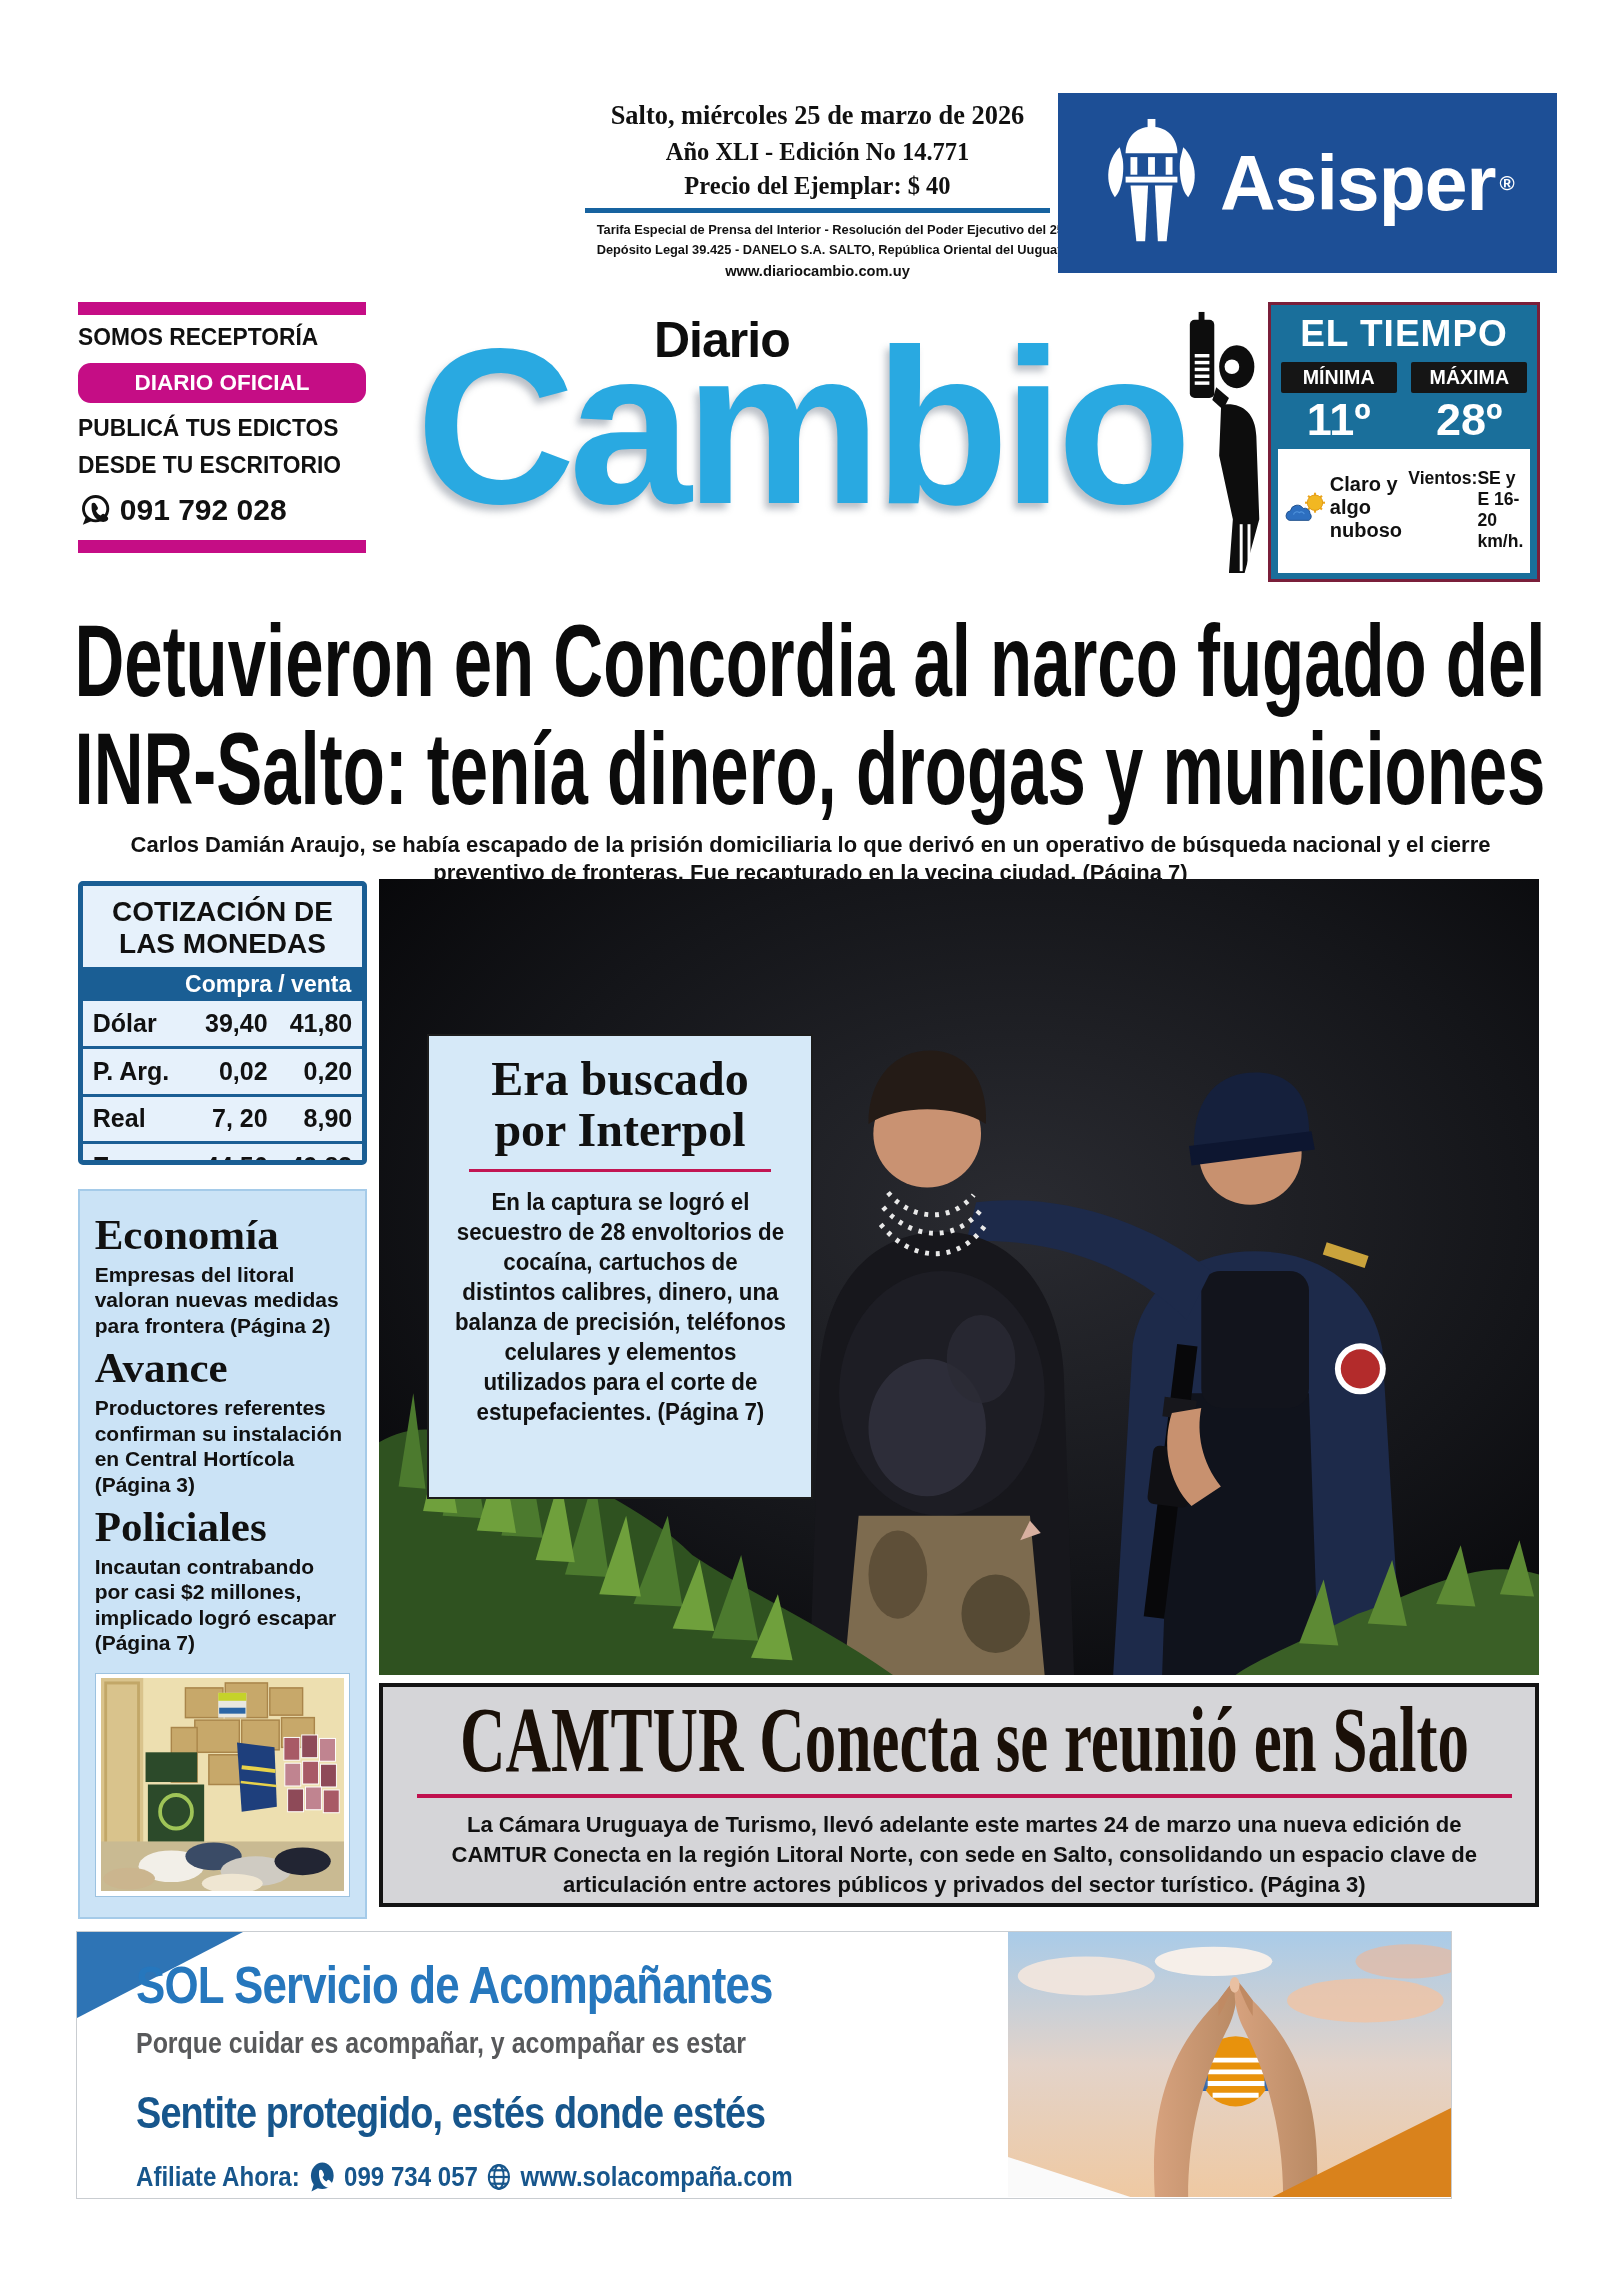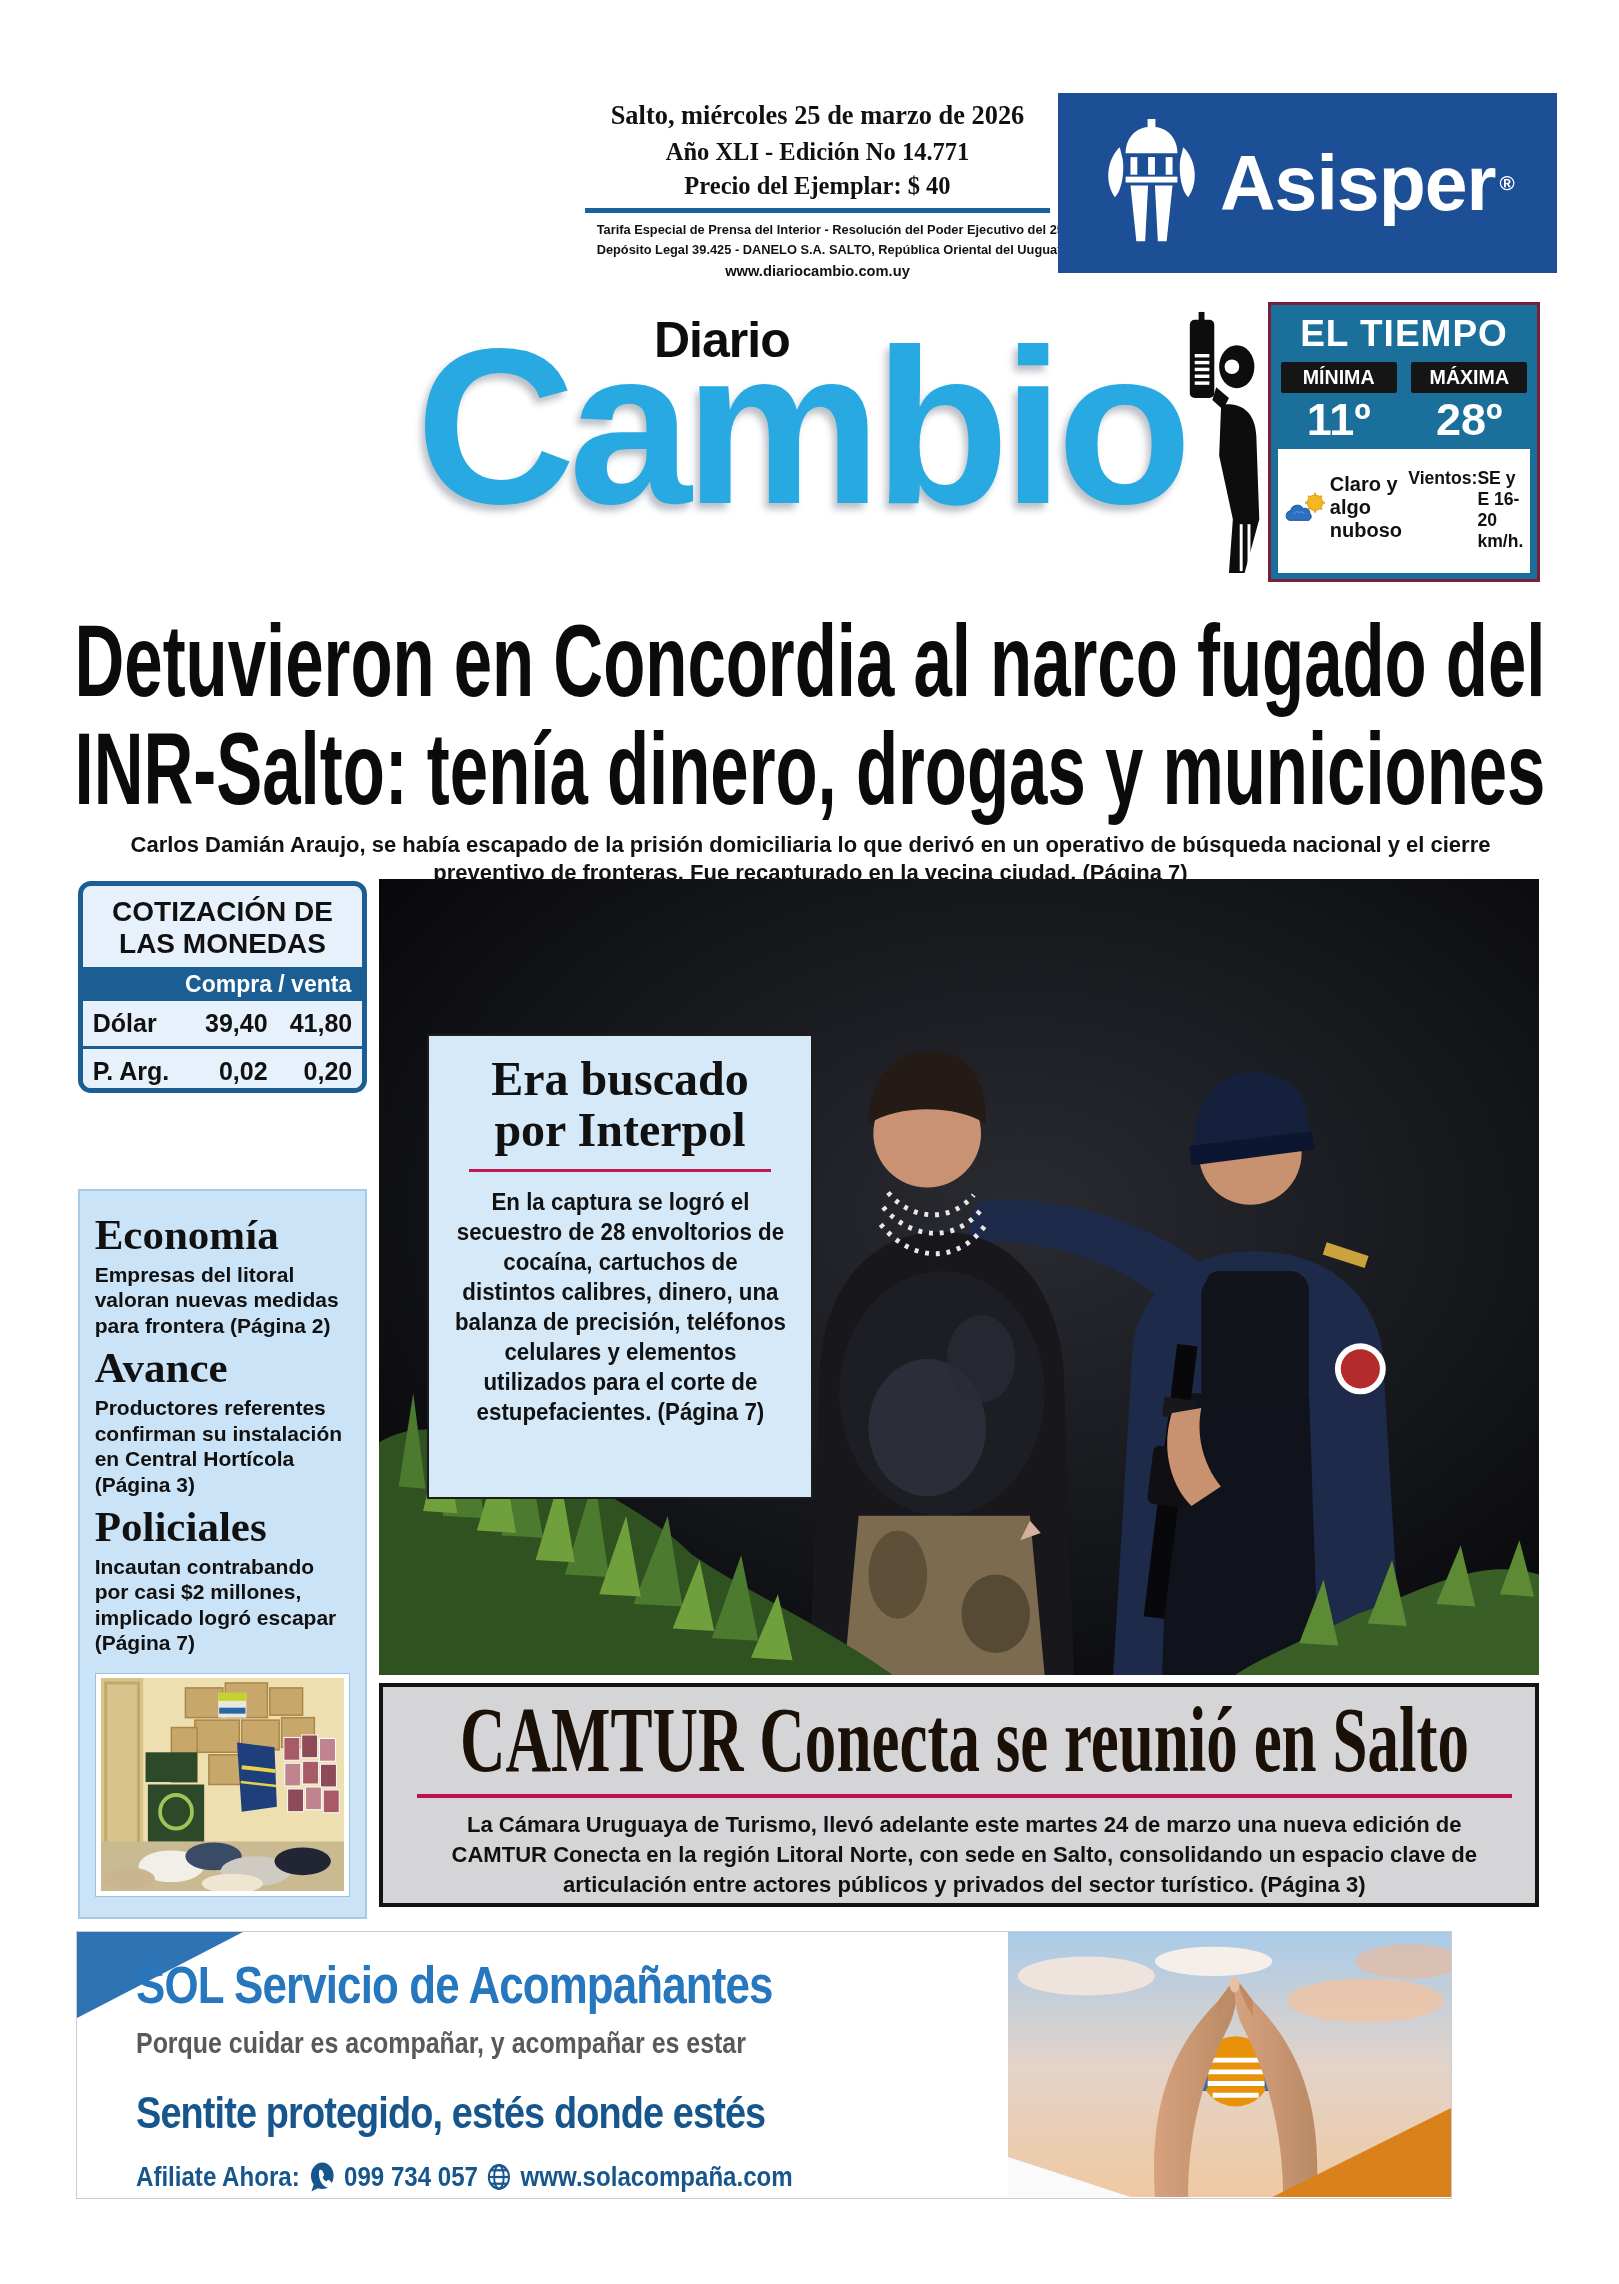--- a/index.html
+++ b/index.html
@@ -51,21 +51,21 @@
   .wt-panel{background:#fff;flex:1;display:flex;flex-direction:row;align-items:center;justify-content:flex-end;padding:4.9px 3.9px 6.9px 3.9px;}
   .wt-icon{width:122px;height:83px;margin-bottom:5.9px;}
   .wt-cond{font-weight:bold;font-size:20px;margin-bottom:5.9px;}
   .wt-winds{font-weight:bold;font-size:17.6px;display:flex;width:100%;justify-content:space-between;padding:0 2.9px;box-sizing:border-box;}
 
   
   .headline-svg{left:73px;top:609px;width:1474px;height:216px;}
   .deck{left:125px;top:831px;width:1371px;text-align:center;font-weight:bold;font-size:22px;line-height:28px;}
 
   
-  .currency{left:78px;top:881px;width:289px;height:212px;border:5.9px solid #1a5e94;border-radius:13px;
+  .currency{left:78px;top:881px;width:289px;height:284px;border:5.9px solid #1a5e94;border-radius:5px;
             background:#e6f1fb;box-sizing:border-box;overflow:hidden;}
   .cur-title{font-weight:bold;font-size:28px;line-height:32px;text-align:center;padding:9.8px 0 6.9px 0;}
   .cur-head{background:#1a5e94;color:#fff;font-weight:bold;font-size:23px;text-align:right;padding:3.9px 10.8px;}
   .cur-row{display:flex;align-items:center;padding:7.8px 9.8px;font-weight:bold;font-size:25px;background:#e6f1fb;}
   .cur-row + .cur-row{border-top:3.4px solid #1a5e94;}
   .cur-name{flex:1.25;text-align:left;}
   .cur-buy{flex:1;text-align:right;padding-right:6.9px;}
   .cur-sell{flex:1;text-align:right;}
 
   
@@ -133,20 +133,36 @@
         <path d="M62 138 L98 138 L92 252 L74 252 Z"></path>
         <path d="M148 138 L112 138 L118 252 L136 252 Z"></path>
         <path d="M40 60 C14 84 8 132 30 162 C44 150 50 110 46 84 Z"></path>
         <path d="M170 60 C196 84 202 132 180 162 C166 150 160 110 164 84 Z"></path>
       </g>
     </svg>
     <span class="asisper-word">Asisper</span>
     <span class="asisper-reg">®</span>
   </div>
 
+  <div class="abs promo">
+    <div class="mag-bar"></div>
+    <div class="promo-line">SOMOS RECEPTORÍA</div>
+    <div class="promo-badge">DIARIO OFICIAL</div>
+    <div class="promo-line">PUBLICÁ TUS EDICTOS</div>
+    <div class="promo-line">DESDE TU ESCRITORIO</div>
+    <div class="promo-phone">
+      <svg class="wa-icon" viewBox="0 0 100 100">
+        <circle cx="52" cy="46" r="38" fill="none" stroke="#111" stroke-width="9"></circle>
+        <path d="M22 70 L12 96 L40 84 Z" fill="#111"></path>
+        <path d="M40 30 a9 9 0 0 1 13 2 l5 9 a7 7 0 0 1 -2 9 l-3 2 c3 7 8 12 15 15 l3-3 a7 7 0 0 1 9 -1 l8 7 a9 9 0 0 1 1 12 c-6 6-15 7-23 3 C53 79 44 68 41 55 c-2-9-2-19-1-25 z" fill="#111"></path>
+      </svg>
+      <span>091 792 028</span>
+    </div>
+    <div class="mag-bar"></div>
+  </div>
 
   <div class="abs cambio-logo">
     <span class="cambio-diario">Diario</span>
     <span class="cambio-word">Cambio</span>
     <svg class="cambio-figure" viewBox="0 0 160 552">
       <g fill="#0d0d0d">
         <rect x="34" y="6" width="12" height="20"></rect>
         <rect x="16" y="22" width="50" height="160" rx="10"></rect>
         <g fill="#ffffff">
           <rect x="26" y="92" width="30" height="7"></rect>

